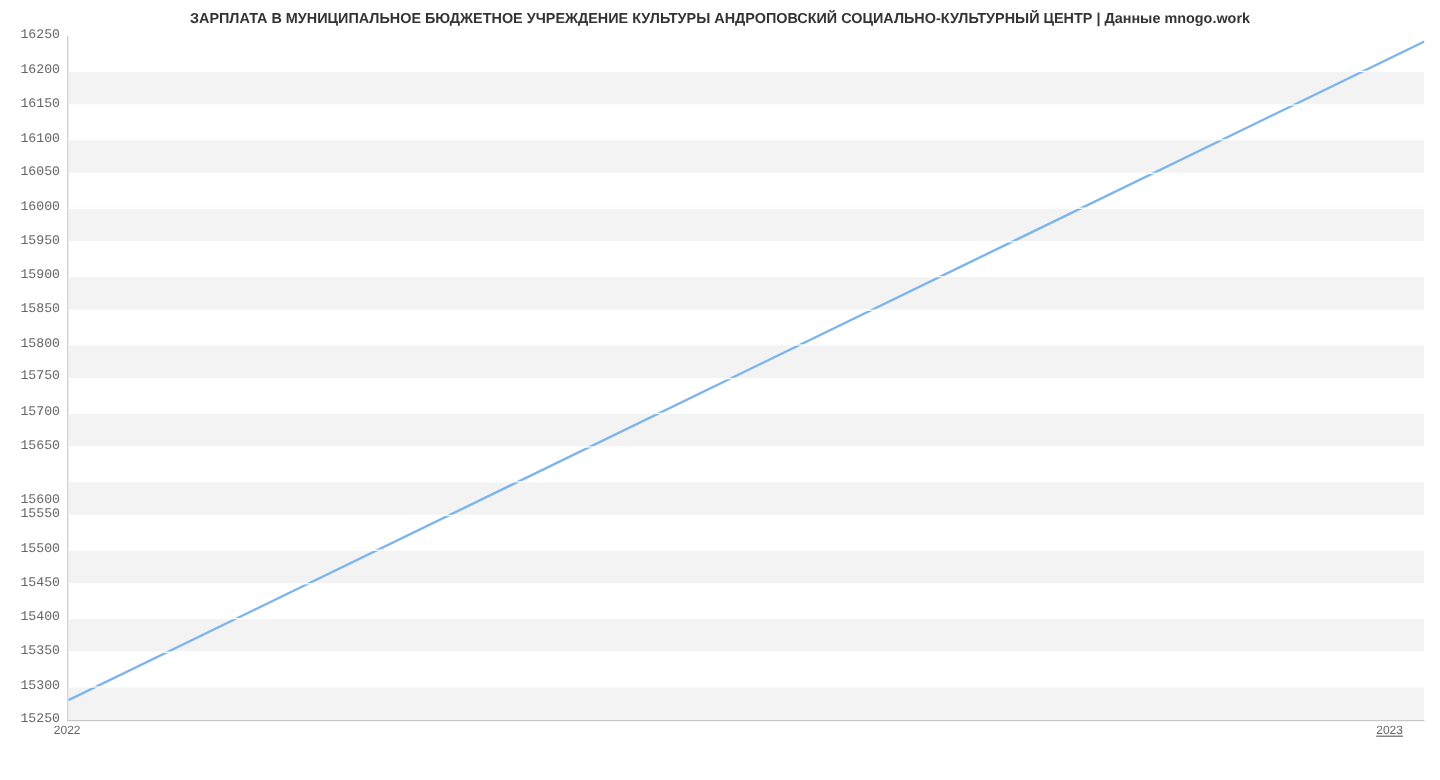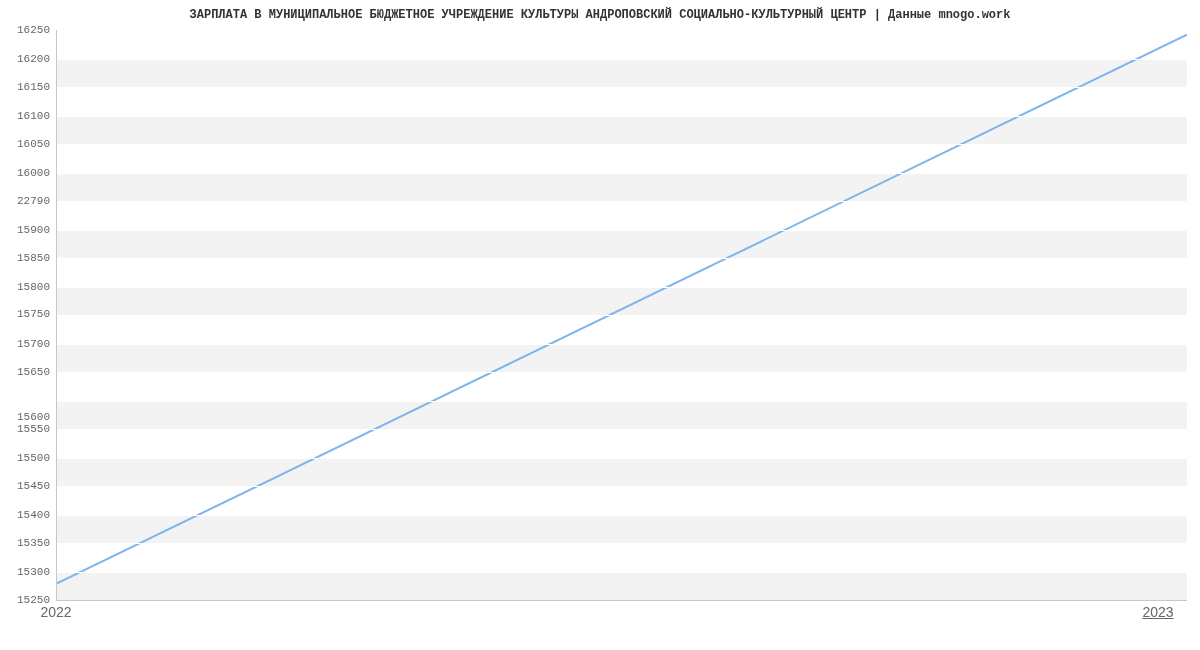--- a/index.html
+++ b/index.html
@@ -18,21 +18,20 @@
   }
   .title {
     position: absolute;
     top: 8px;
     left: 0;
     width: 1200px;
     text-align: center;
     font-size: 12px;
     font-weight: bold;
     color: #333333;
-    font-family: Liberation Mono, monospace;
   }
   .plot {
     position: absolute;
     left: 56px;
     top: 30px;
     width: 1130px;
     height: 570px;
     border-left: 1px solid #c7c7c7;
     border-bottom: 1px solid #c7c7c7;
     overflow: hidden;
@@ -56,21 +55,21 @@
     width: 44px;
     text-align: right;
     font-size: 11px;
     color: #666666;
     transform: translateY(-50%);
     font-family: Liberation Mono, monospace;
   }
   .x-label {
     position: absolute;
     top: 604px;
-    font-size: 14px;
+    font-size: 10px;
     color: #666666;
     transform: translateX(-50%);
   }
   svg.line {
     position: absolute;
     left: 0;
     top: 0;
     width: 100%;
     height: 100%;
     overflow: visible;
@@ -132,21 +131,21 @@
     <div class="y-label" style="top: 486px;">15450</div>
     <div class="y-label" style="top: 457.5px;">15500</div>
     <div class="y-label" style="top: 429px;">15550</div>
     <div class="y-label" style="top: 400.5px; margin-top: 16px;">15600</div>
     <div class="y-label" style="top: 372px;">15650</div>
     <div class="y-label" style="top: 343.5px;">15700</div>
     <div class="y-label" style="top: 314px;">15750</div>
     <div class="y-label" style="top: 286.5px;">15800</div>
     <div class="y-label" style="top: 258px;">15850</div>
     <div class="y-label" style="top: 229.5px;">15900</div>
-    <div class="y-label" style="top: 201px;">22790</div>
+    <div class="y-label" style="top: 201px;">15950</div>
     <div class="y-label" style="top: 172.5px;">16000</div>
     <div class="y-label" style="top: 144px;">16050</div>
     <div class="y-label" style="top: 115.5px;">16100</div>
     <div class="y-label" style="top: 87px;">16150</div>
     <div class="y-label" style="top: 58.5px;">16200</div>
     <div class="y-label" style="top: 30px;">16250</div>
     <div class="x-label" style="left: 56px;">2022</div>
     <div class="x-label" style="left: 1158px; text-decoration: underline;">2023</div>
   </div>
 

